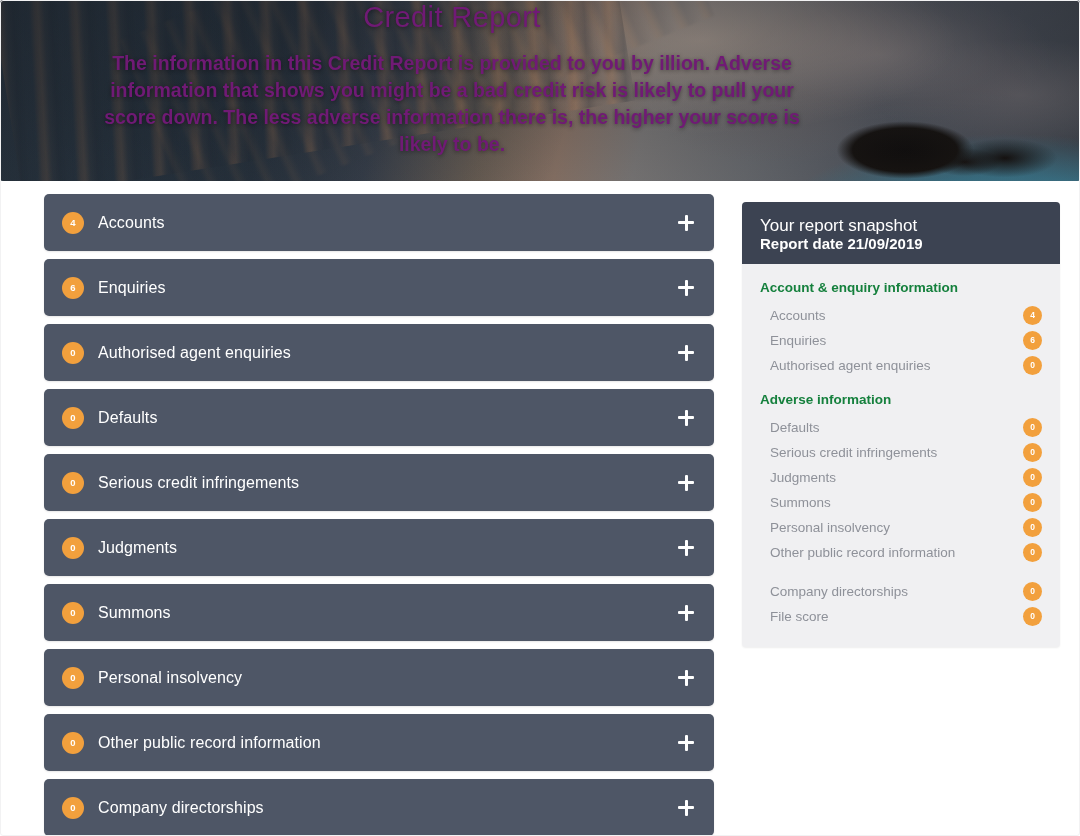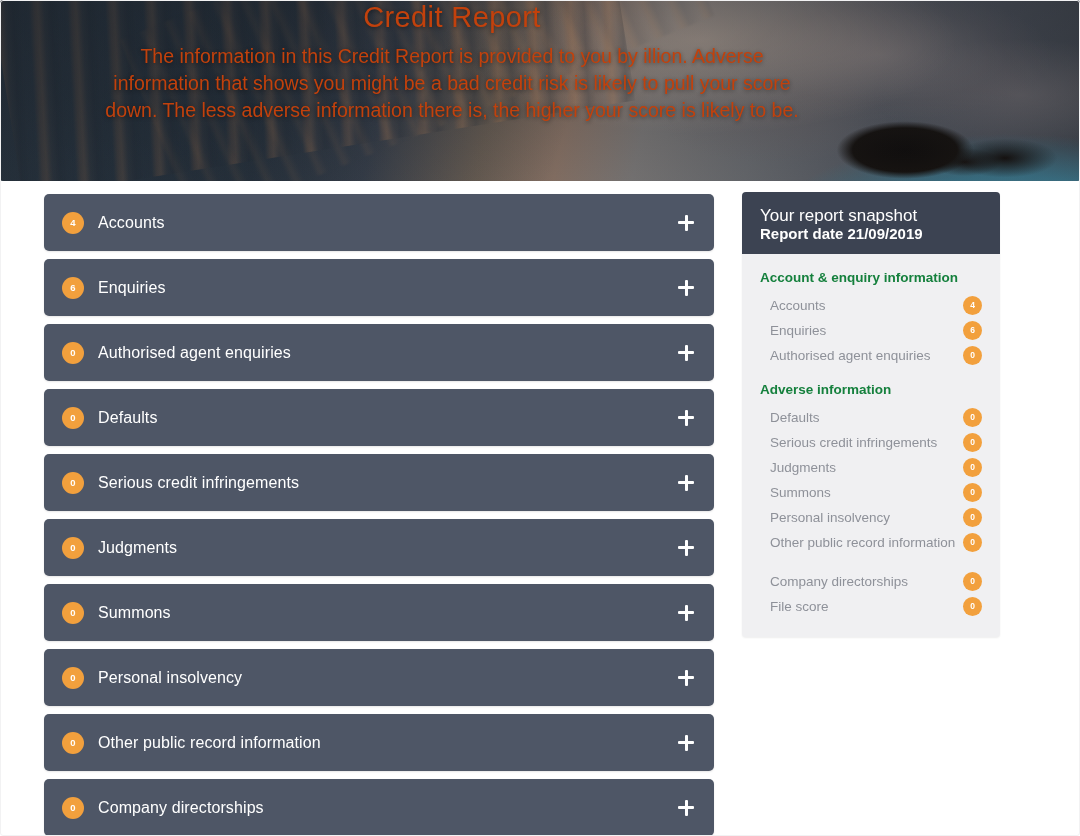--- a/index.html
+++ b/index.html
@@ -115,36 +115,36 @@
       rgba(20,24,30,0.30) 0%,
       rgba(20,24,30,0.22) 55%,
       rgba(20,24,30,0.10) 100%);
   }
 
   .hero-text {
     position: absolute;
     left: 0; top: 0;
     width: 904px;
     text-align: center;
-    color: #c2410c;
+    color: #701a75;
     text-shadow: 0 1px 4px rgba(0,0,0,0.45);
   }
   .hero-title {
     font-size: 29px;
     font-weight: 400;
     letter-spacing: 0.4px;
     line-height: 34px;
     padding-top: 0px;
   }
   .hero-desc {
     font-size: 19.5px;
-    font-weight: 400;
+    font-weight: 700;
     line-height: 27px;
     width: 700px;
-    margin: 9px auto 0;
+    margin: 16px auto 0;
   }
 
   
   .body-area {
     position: absolute;
     left: 0;
     top: 181px;
     width: 1080px;
     height: 655px;
     background: #ffffff;
@@ -209,22 +209,22 @@
     background: #ffffff;
     border-radius: 1px;
   }
   .acc-plus::before { left: 0; top: 6.5px; width: 16px; height: 3px; }
   .acc-plus::after  { top: 0; left: 6.5px; height: 16px; width: 3px; }
 
   
   .snapshot {
     position: absolute;
     left: 742px;
-    top: 11px;
-    width: 258px;
+    top: 21px;
+    width: 318px;
     background: #f0f0f2;
     border-radius: 4px;
     overflow: hidden;
     box-shadow: 0 1px 2px rgba(0,0,0,0.07);
   }
 
   .snap-header {
     background: #3c4352;
     padding: 14px 18px 13px 18px;
   }

